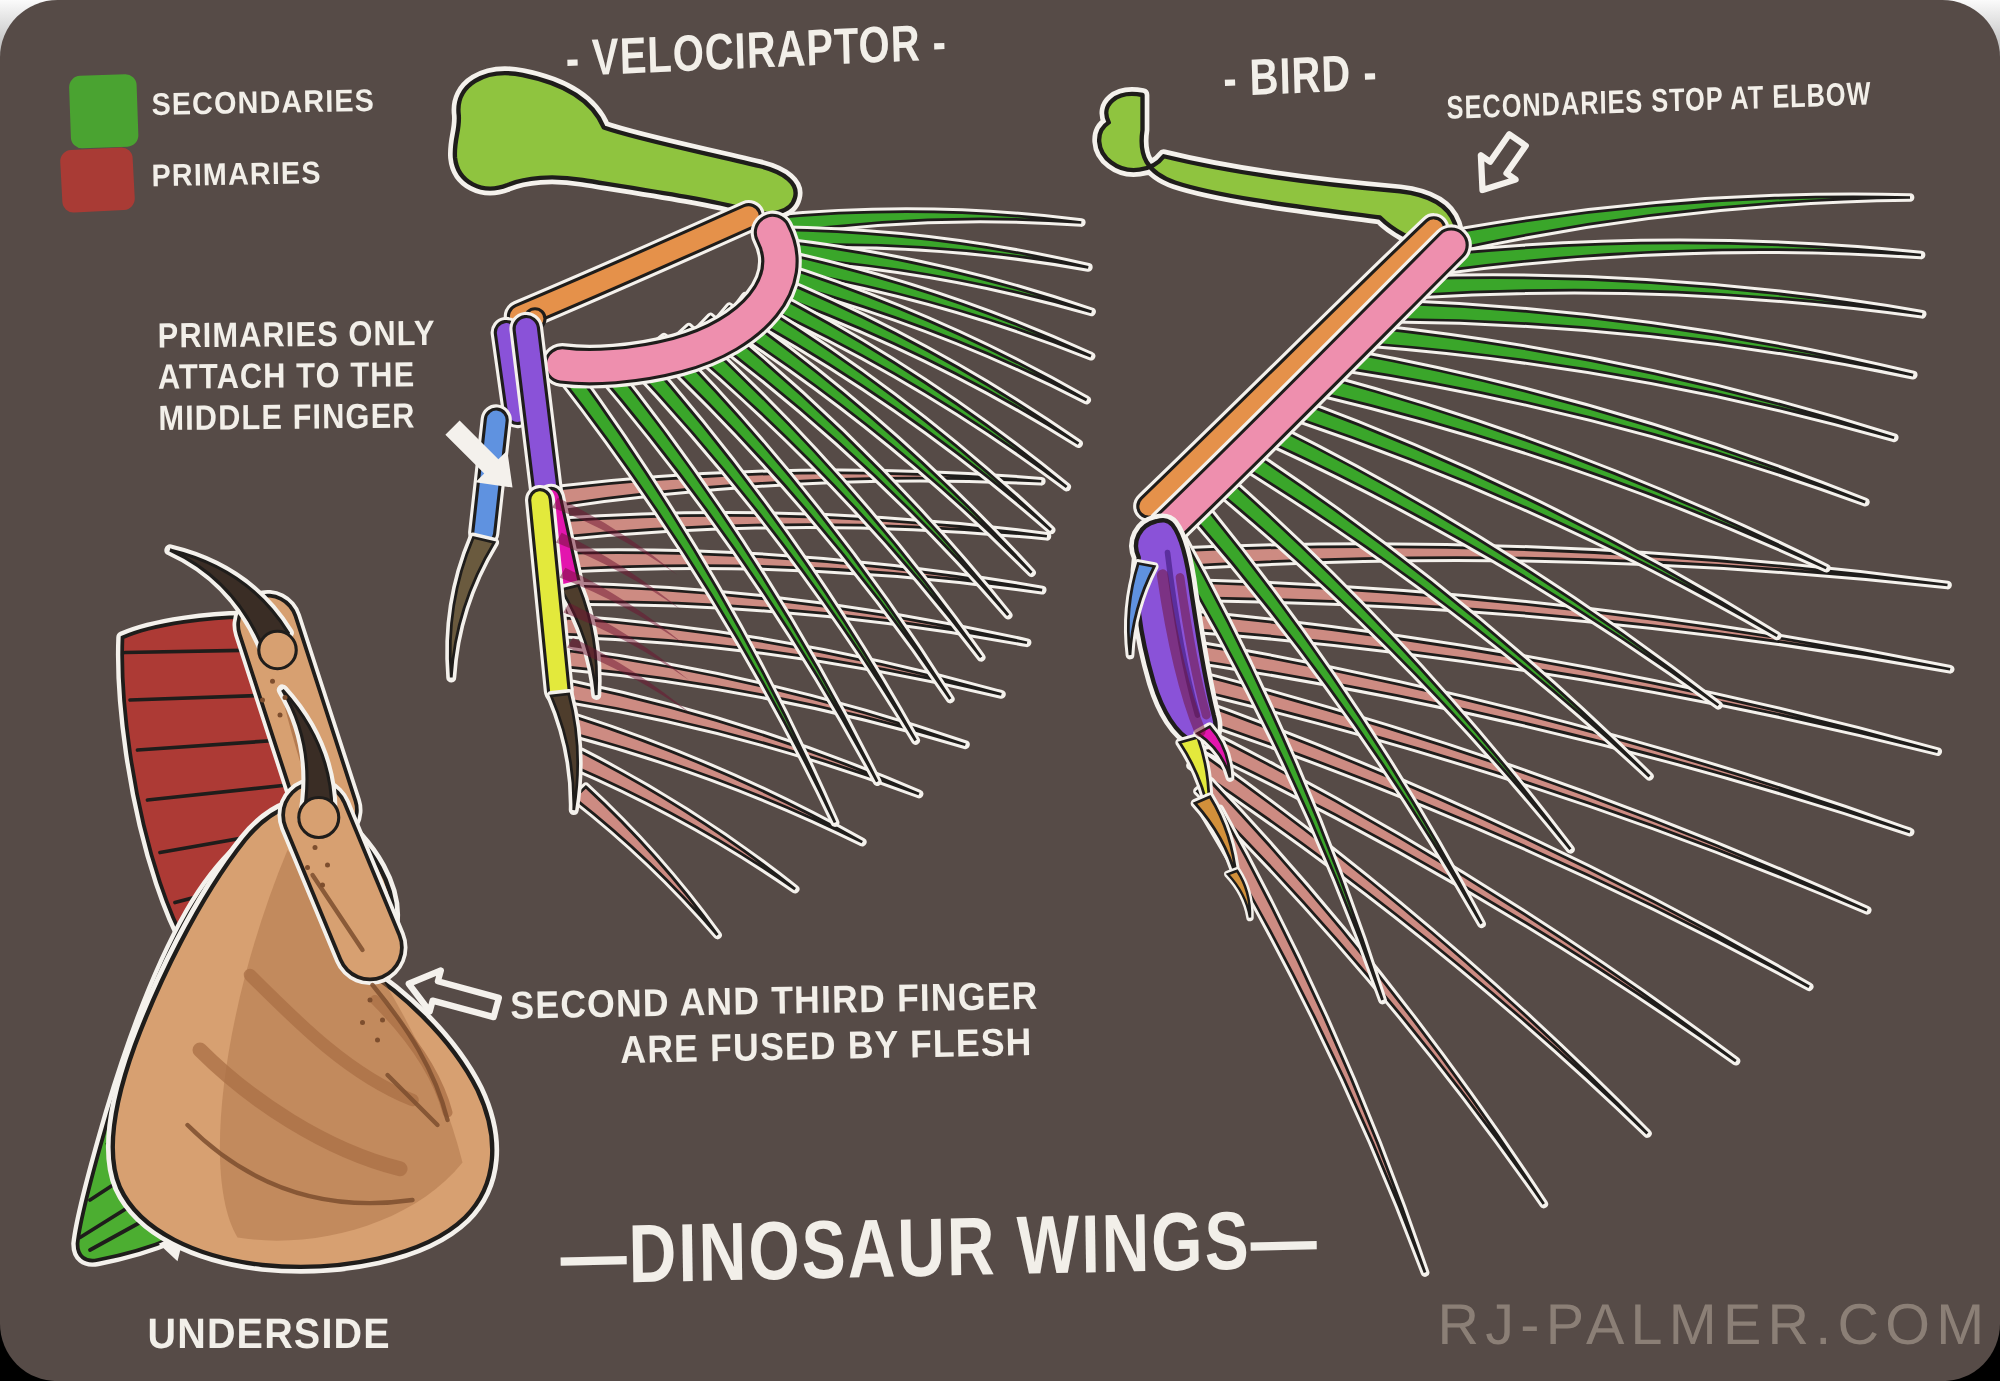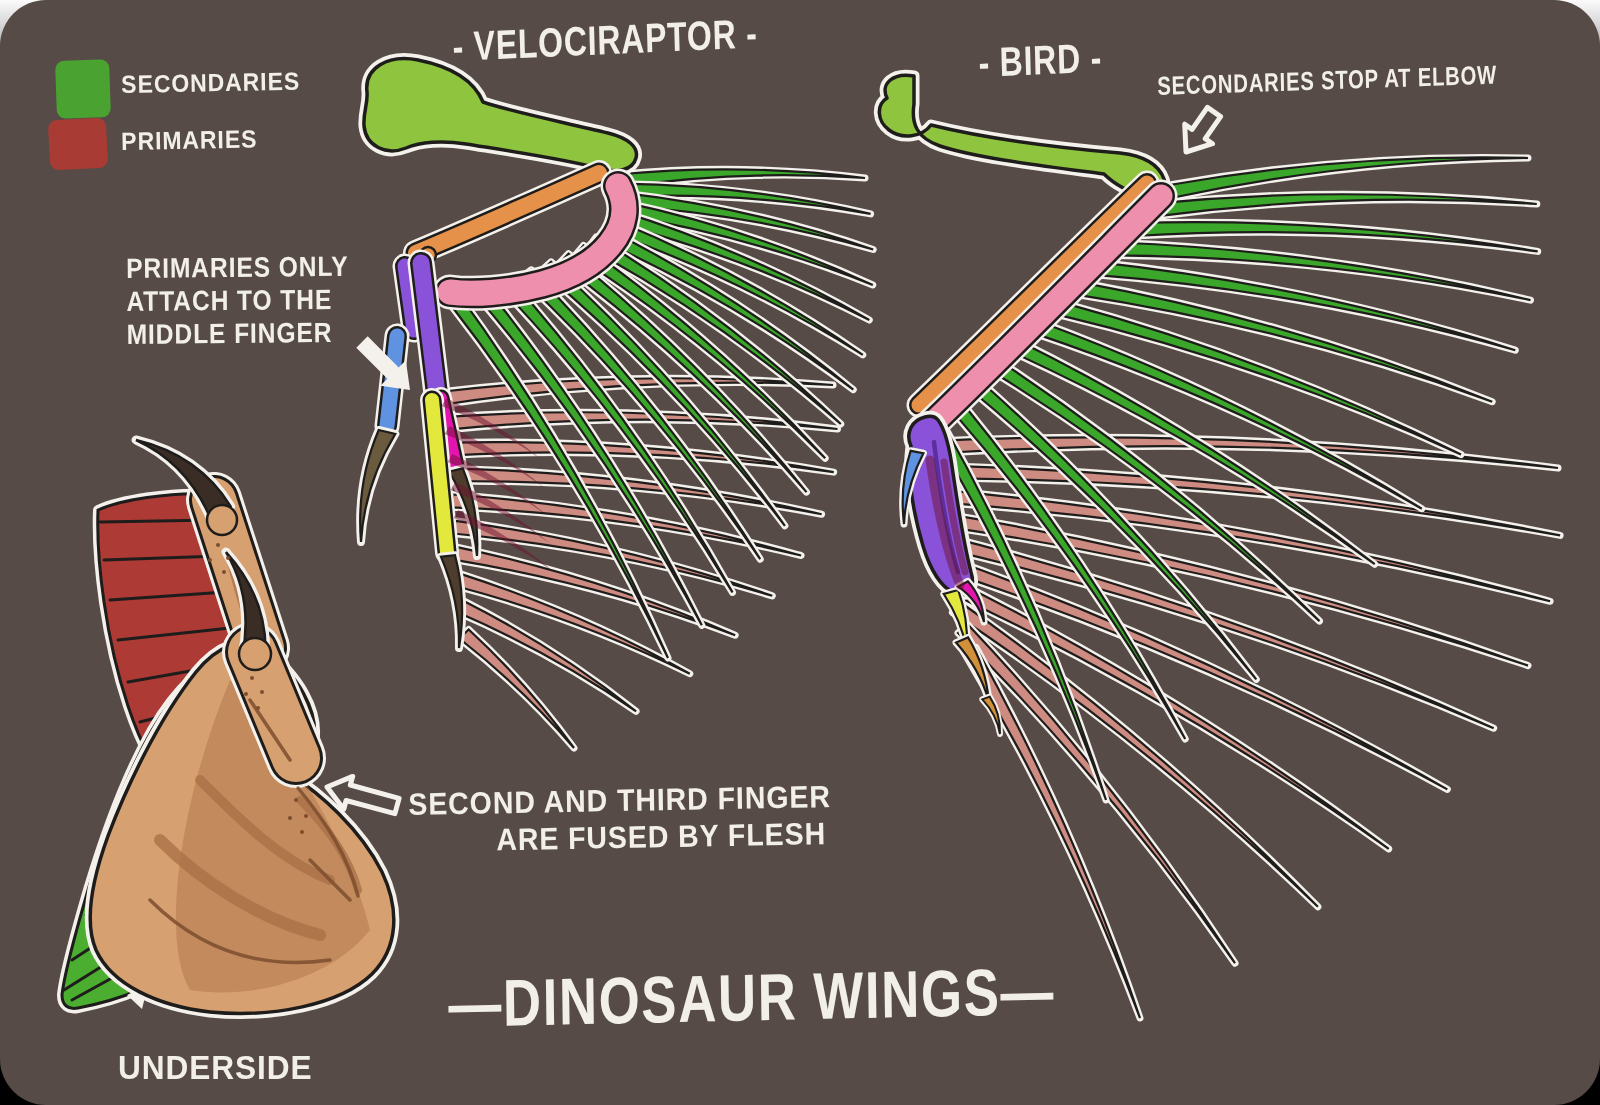--- a/index.html
+++ b/index.html
@@ -280,13 +280,14 @@
   </div>
 
   <div class="t" id="t-fused">
     <div>SECOND AND THIRD FINGER</div>
     <div class="l2">ARE FUSED BY FLESH</div>
   </div>
 
   <div class="t" id="t-under">UNDERSIDE</div>
 
   <div class="t" id="t-main">—DINOSAUR WINGS—</div>
+  <div class="t" id="t-mark">RJ-PALMER.COM</div>
 </div>
 
 </body></html>

